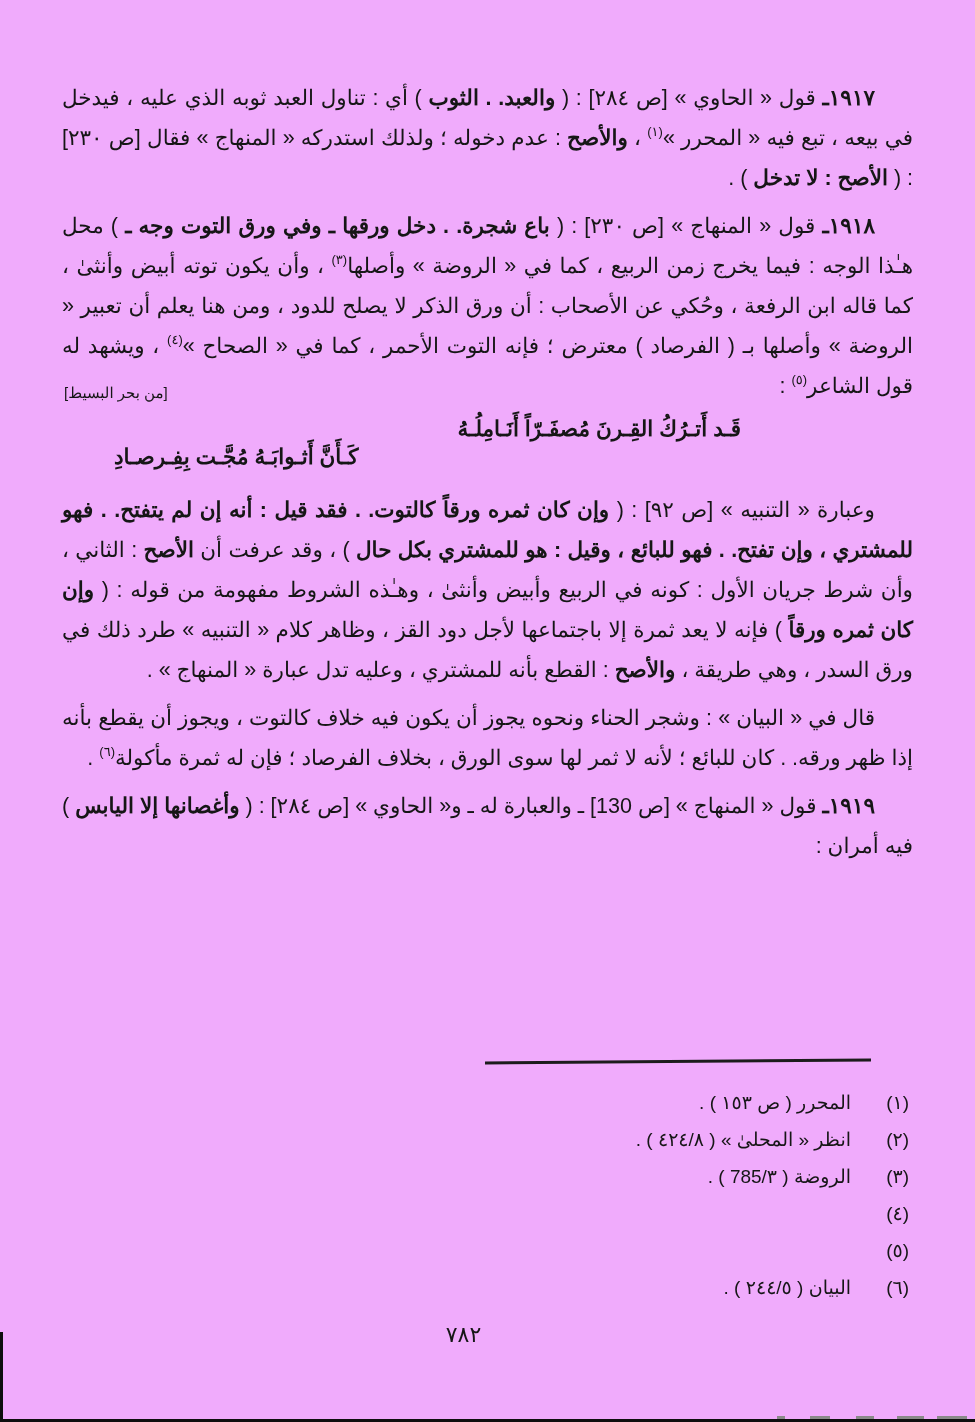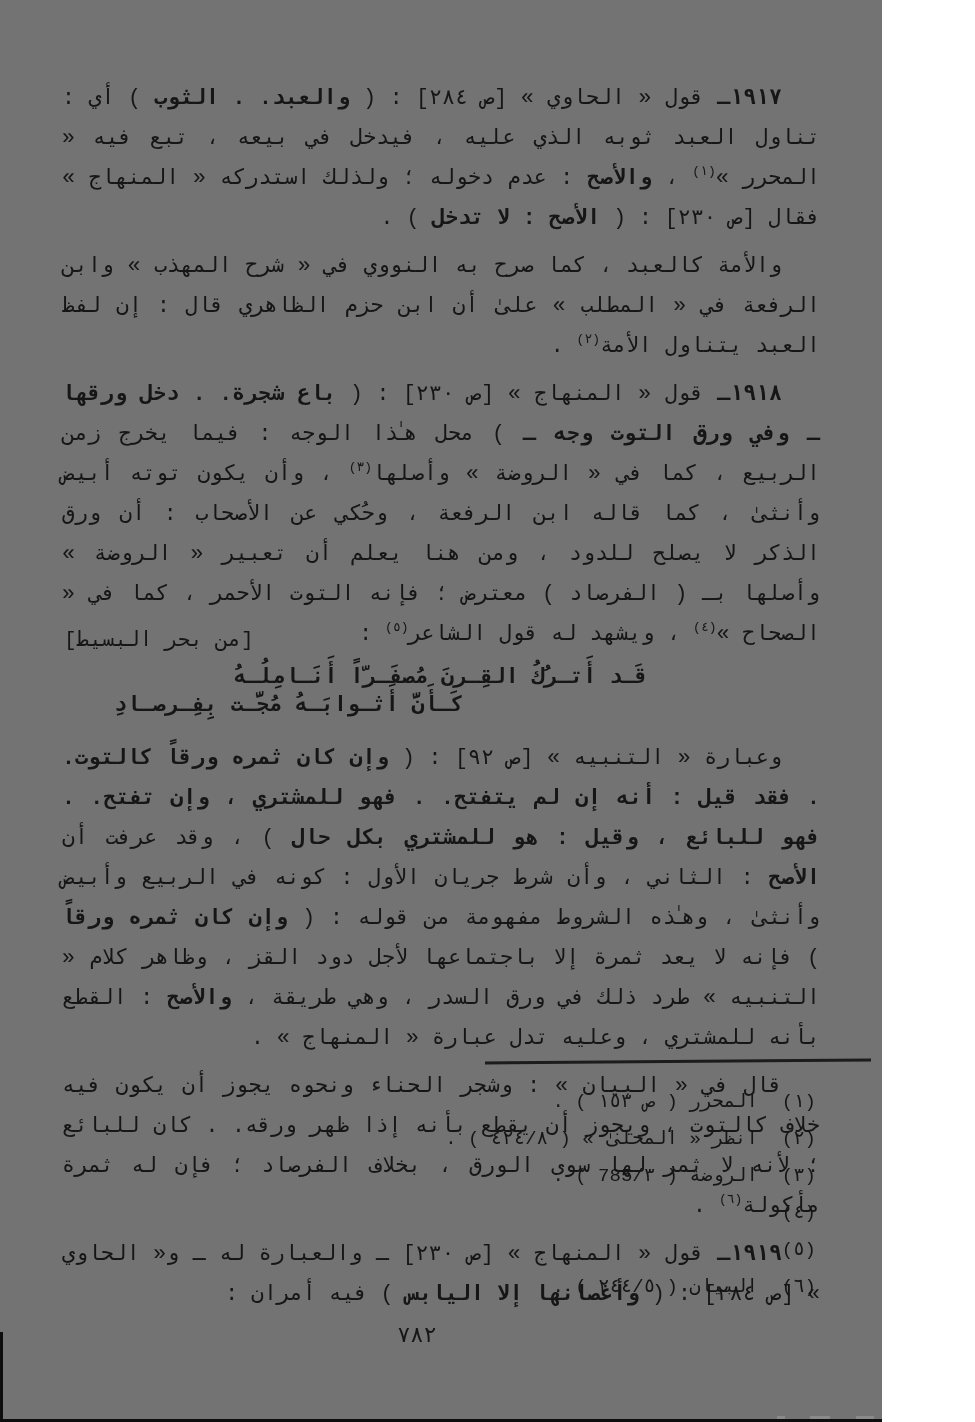--- a/index.html
+++ b/index.html
@@ -1,22 +1,22 @@
 <!DOCTYPE html>
 <html><head>
 <meta charset="utf-8">
 <title>Document</title>
 <style>
   html,body{margin:0;padding:0;background:#ffffff;}
   .page{
     position:relative;
-    width:882px;height:1422px;
-    background:#737373;
+    width:975px;height:1422px;
+    background:#f0abfc;
     overflow:hidden;
-    font-family:Liberation Mono, monospace;
+    font-family:Liberation Sans, sans-serif;
     color:#161616;
   }
   .content{
     position:absolute;
     top:78px;right:62px;left:62px;
     direction:rtl;
   }
   .para{
     margin:0 0 8px 0;
     text-align:justify;
@@ -37,21 +37,21 @@
     font-weight:bold;
     font-size:21.5px;
     line-height:30px;
   }
   .hemi{position:absolute;white-space:nowrap;}
   .hemi-right{right:172px;top:0;}
   .hemi-left{left:52px;top:28px;}
   .meter{
     position:absolute;
     left:2px;top:-36px;
-    font-size:21px;
+    font-size:15px;
     font-weight:normal;
     white-space:nowrap;
   }
   .fn-sep{
     position:absolute;
     top:1060px;left:485px;
     width:386px;height:3px;
     background:#1c1c1c;
     transform:rotate(-0.45deg);
   }
@@ -79,30 +79,29 @@
   .art-vline{position:absolute;left:0;top:1332px;width:3px;height:90px;background:#0e0e0e;}
   .art-bline{position:absolute;left:0;top:1419px;width:975px;height:3px;background:#0e0e0e;}
   .dash{position:absolute;top:1416px;height:3px;background:#8a8a8a;}
 </style>
 </head>
 <body>
 
 <div class="page">
   <div class="content">
       <p class="para"><span class="bold">١٩١٧ـ </span><span>قول « الحاوي » [ص ٢٨٤] : ( </span><span class="bold">والعبد. . الثوب</span><span> ) أي : تناول العبد ثوبه الذي عليه ، فيدخل في بيعه ، تبع فيه « المحرر »</span><sup>(١)</sup><span> ، </span><span class="bold">والأصح</span><span> : عدم دخوله ؛ ولذلك استدركه « المنهاج » فقال [ص ٢٣٠] : ( </span><span class="bold">الأصح : لا تدخل</span><span> ) .</span></p>
-      <p class="para"><span>والأمة كالعبد ، كما صرح به النووي في « شرح المهذب » وابن الرفعة في « المطلب » علىٰ أن ابن حزم الظاهري قال : إن لفظ العبد يتناول الأمة</span><sup>(٢)</sup><span> .</span></p>
       <p class="para"><span class="bold">١٩١٨ـ </span><span>قول « المنهاج » [ص ٢٣٠] : ( </span><span class="bold">باع شجرة. . دخل ورقها ـ وفي ورق التوت وجه ـ</span><span> ) محل هـٰذا الوجه : فيما يخرج زمن الربيع ، كما في « الروضة » وأصلها</span><sup>(٣)</sup><span> ، وأن يكون توته أبيض وأنثىٰ ، كما قاله ابن الرفعة ، وحُكي عن الأصحاب : أن ورق الذكر لا يصلح للدود ، ومن هنا يعلم أن تعبير « الروضة » وأصلها بـ ( الفرصاد ) معترض ؛ فإنه التوت الأحمر ، كما في « الصحاح »</span><sup>(٤)</sup><span> ، ويشهد له قول الشاعر</span><sup>(٥)</sup><span> :</span></p>
       <div class="verse">
         <div class="meter">[من بحر البسيط]</div>
         <div class="hemi hemi-right">قَـد أَتـرُكُ القِـرنَ مُصفَـرّاً أَنَـامِلُـهُ</div>
         <div class="hemi hemi-left">كَـأَنَّ أَثـوابَـهُ مُجَّـت بِفِـرصـادِ</div>
       </div>
       <p class="para"><span>وعبارة « التنبيه » [ص ٩٢] : ( </span><span class="bold">وإن كان ثمره ورقاً كالتوت. . فقد قيل : أنه إن لم يتفتح. . فهو للمشتري ، وإن تفتح. . فهو للبائع ، وقيل : هو للمشتري بكل حال</span><span> ) ، وقد عرفت أن </span><span class="bold">الأصح</span><span> : الثاني ، وأن شرط جريان الأول : كونه في الربيع وأبيض وأنثىٰ ، وهـٰذه الشروط مفهومة من قوله : ( </span><span class="bold">وإن كان ثمره ورقاً</span><span> ) فإنه لا يعد ثمرة إلا باجتماعها لأجل دود القز ، وظاهر كلام « التنبيه » طرد ذلك في ورق السدر ، وهي طريقة ، </span><span class="bold">والأصح</span><span> : القطع بأنه للمشتري ، وعليه تدل عبارة « المنهاج » .</span></p>
       <p class="para"><span>قال في « البيان » : وشجر الحناء ونحوه يجوز أن يكون فيه خلاف كالتوت ، ويجوز أن يقطع بأنه إذا ظهر ورقه. . كان للبائع ؛ لأنه لا ثمر لها سوى الورق ، بخلاف الفرصاد ؛ فإن له ثمرة مأكولة</span><sup>(٦)</sup><span> .</span></p>
-      <p class="para"><span class="bold">١٩١٩ـ </span><span>قول « المنهاج » [ص ٢٣٠] ـ والعبارة له ـ و« الحاوي » [ص ٢٨٤] : ( </span><span class="bold">وأغصانها إلا اليابس</span><span> ) فيه أمران :</span></p>
+      <p class="para"><span class="bold">١٩١٩ـ </span><span>قول « المنهاج » [ص 130] ـ والعبارة له ـ و« الحاوي » [ص ٢٨٤] : ( </span><span class="bold">وأغصانها إلا اليابس</span><span> ) فيه أمران :</span></p>
     </div>
 
   <div class="fn-sep"></div>
   <div class="footnotes">
       <div class="fn-row">
         <span class="fn-num">(١)</span>
         <span class="fn-text">المحرر ( ص ١٥٣ ) .</span>
       </div>
       <div class="fn-row">
         <span class="fn-num">(٢)</span>

